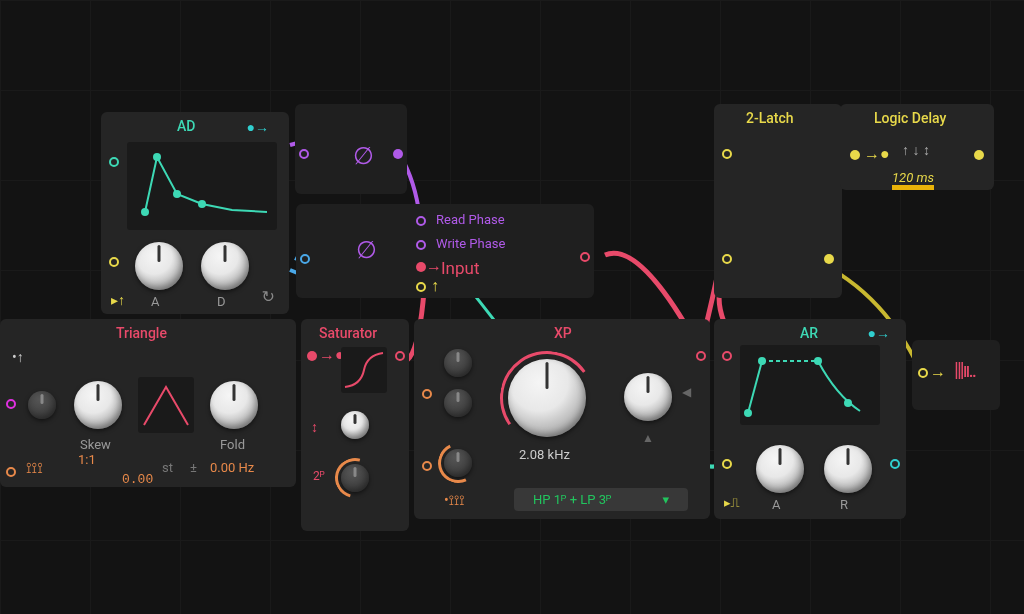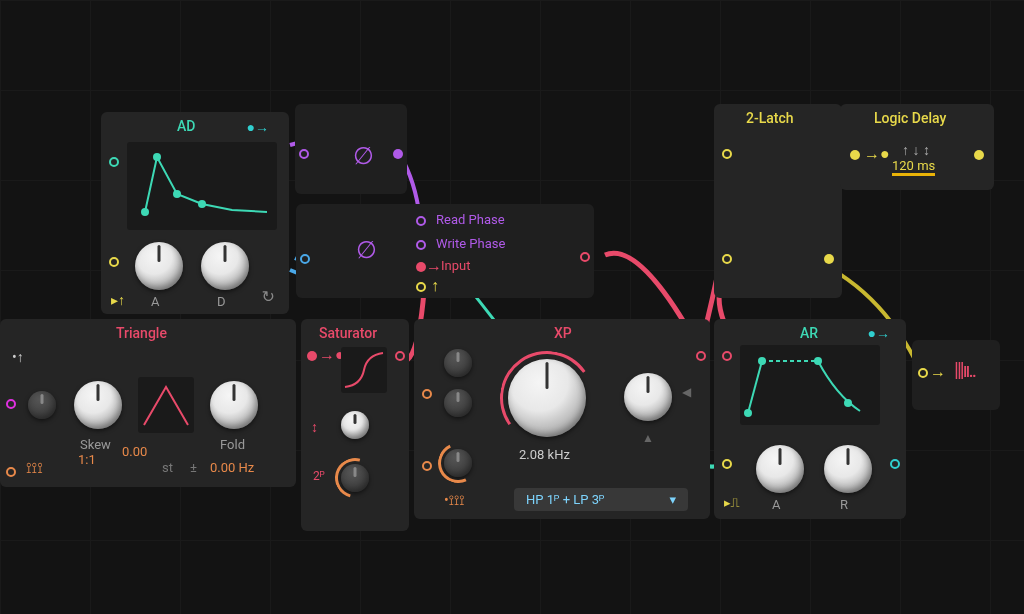--- a/index.html
+++ b/index.html
@@ -22,21 +22,21 @@
   .label { position:absolute; font-size:13px; color:#999; }
   .yellow { color:#e8d94a; }
   .teal { color:#3dd9b5; }
   .red { color:#e84a6a; }
   .purple { color:#b05ae8; }
   .orange { color:#e8894a; }
   .blue { color:#4aa8e8; }
   .cyan { color:#30cFcF; }
   .magenta { color:#e030e0; }
   svg.cables { position:absolute; inset:0; pointer-events:none; }
-  .dropdown { position:absolute; background:#383838; border-radius:4px; padding:4px 12px; font-size:13px; color:#7dd3fc; display:flex; align-items:center; justify-content:space-between; }
+  .dropdown { position:absolute; background:#383838; border-radius:4px; padding:4px 19px; font-size:13px; color:#22c55e; display:flex; align-items:center; justify-content:space-between; }
   .graph-box { position:absolute; background:#1a1a1a; border-radius:3px; }
 </style>
 </head>
 <body>
 
 <div class="grid"></div>
 
 <svg class="cables" width="1024" height="614">
   <path d="M290 145 Q 340 130 370 148" stroke="#b05ae8" stroke-width="4" fill="none"></path>
   <path d="M400 155 Q 415 180 420 218" stroke="#b05ae8" stroke-width="4" fill="none"></path>
@@ -82,21 +82,21 @@
 
 <div class="module dark" style="left:296px;top:204px;width:298px;height:94px;">
   <div class="port hollow blue" style="left:4px;top:50px;"></div>
   <span class="purple" style="position:absolute;left:60px;top:32px;font-size:24px;">∅</span>
   <div class="port hollow purple" style="left:120px;top:12px;"></div>
   <div class="label purple" style="left:140px;top:8px;font-size:13px;">Read Phase</div>
   <div class="port hollow purple" style="left:120px;top:36px;"></div>
   <div class="label purple" style="left:140px;top:32px;font-size:13px;">Write Phase</div>
   <div class="port solid red" style="left:120px;top:58px;"></div>
   <span class="red" style="position:absolute;left:130px;top:52px;">→</span>
-  <div class="label red" style="left:145px;top:54px;font-size:13px;">Input</div>
+  <div class="label red" style="left:145px;top:54px;font-size:17px;">Input</div>
   <div class="port hollow yellow" style="left:120px;top:78px;"></div>
   <span class="yellow" style="position:absolute;left:135px;top:72px;">↑</span>
   <div class="port hollow red" style="right:4px;top:48px;"></div>
 </div>
 
 <div class="module" style="left:0px;top:319px;width:296px;height:168px;">
   <div class="title red" style="left:116px;">Triangle</div>
   <span style="position:absolute;left:12px;top:30px;color:#ccc;font-size:14px;">•↑</span>
   <div class="port hollow magenta" style="left:6px;top:80px;"></div>
   <div class="knob knob-dim sm" style="left:28px;top:72px;"></div>
@@ -105,21 +105,21 @@
   <div class="graph-box" style="left:138px;top:58px;width:56px;height:56px;">
     <svg width="56" height="56">
         <polyline points="6,48 28,10 50,48" stroke="#e84a6a" stroke-width="2" fill="none"></polyline>
       </svg>
   </div>
   <div class="knob md" style="left:210px;top:62px;"></div>
   <div class="label" style="left:220px;top:118px;">Fold</div>
   <div class="port hollow orange" style="left:6px;top:148px;"></div>
   <span class="orange" style="position:absolute;left:26px;bottom:10px;font-size:15px;">⟟⟟⟟</span>
   <div class="label orange" style="left:78px;bottom:20px;">1:1</div>
-  <div class="label orange" style="left:122px;bottom:28px;">0.00</div>
+  <div class="label orange" style="left:122px;bottom:0;font-family:Liberation Mono, monospace;">0.00</div>
   <div class="label" style="left:162px;bottom:12px;color:#777;">st</div>
   <div class="label" style="left:190px;bottom:12px;color:#777;">±</div>
   <div class="label orange" style="left:210px;bottom:12px;">0.00 Hz</div>
 </div>
 
 <div class="module" style="left:301px;top:319px;width:108px;height:212px;">
   <div class="title red" style="left:18px;">Saturator</div>
   <div class="port solid red" style="left:6px;top:32px;"></div>
   <span class="red" style="position:absolute;left:18px;top:26px;">→●</span>
   <div class="graph-box" style="left:40px;top:28px;width:46px;height:46px;">
@@ -163,21 +163,21 @@
   <div class="port hollow yellow" style="left:8px;top:150px;"></div>
   <div class="port solid yellow" style="right:8px;top:150px;"></div>
 </div>
 
 <div class="module" style="left:840px;top:104px;width:154px;height:86px;">
   <div class="title yellow" style="left:34px;">Logic Delay</div>
   <div class="port solid yellow" style="left:10px;top:46px;"></div>
   <span class="yellow" style="position:absolute;left:24px;top:40px;">→●</span>
   <span style="position:absolute;left:62px;top:38px;color:#aaa;font-size:14px;">↑ ↓ ↕</span>
   <div class="port solid yellow" style="right:10px;top:46px;"></div>
-  <div class="label yellow" style="left:52px;top:54px;border-bottom:3px solid #eab308;">120 ms</div>
+  <div class="label yellow" style="left:52px;top:66px;border-bottom:5px solid #eab308;font-style:italic;">120 ms</div>
 </div>
 
 <div class="module" style="left:714px;top:319px;width:192px;height:200px;">
   <div class="title teal" style="left:86px;">AR</div>
   <div class="port hollow red" style="left:8px;top:32px;"></div>
   <span class="cyan" style="position:absolute;right:16px;top:6px;font-size:14px;">●→</span>
   <div class="graph-box" style="left:26px;top:26px;width:140px;height:80px;">
     <svg width="140" height="80">
         <path d="M8 68 L 22 16" stroke="#3dd9b5" stroke-width="2" fill="none"></path>
         <path d="M22 16 L 78 16" stroke="#3dd9b5" stroke-width="2" stroke-dasharray="4 3" fill="none"></path>

